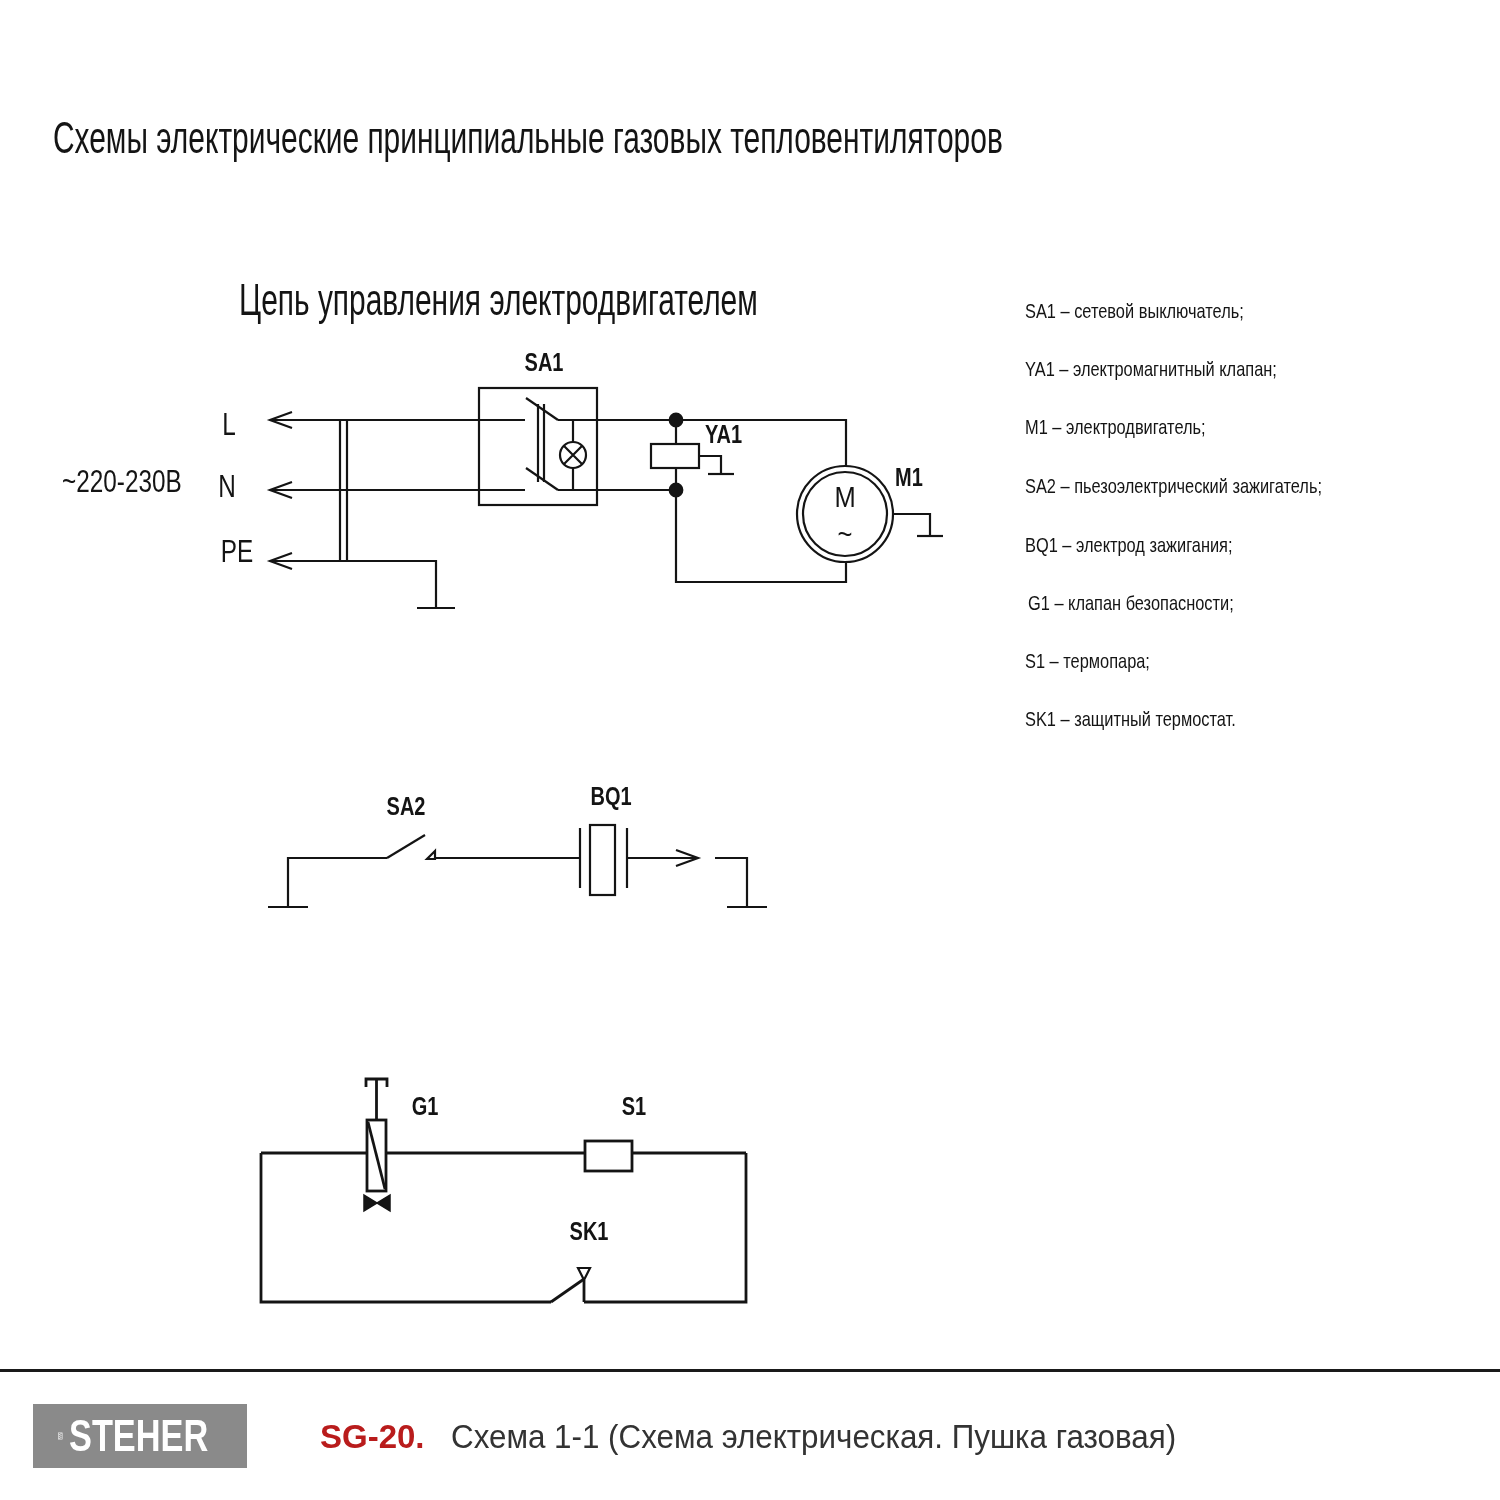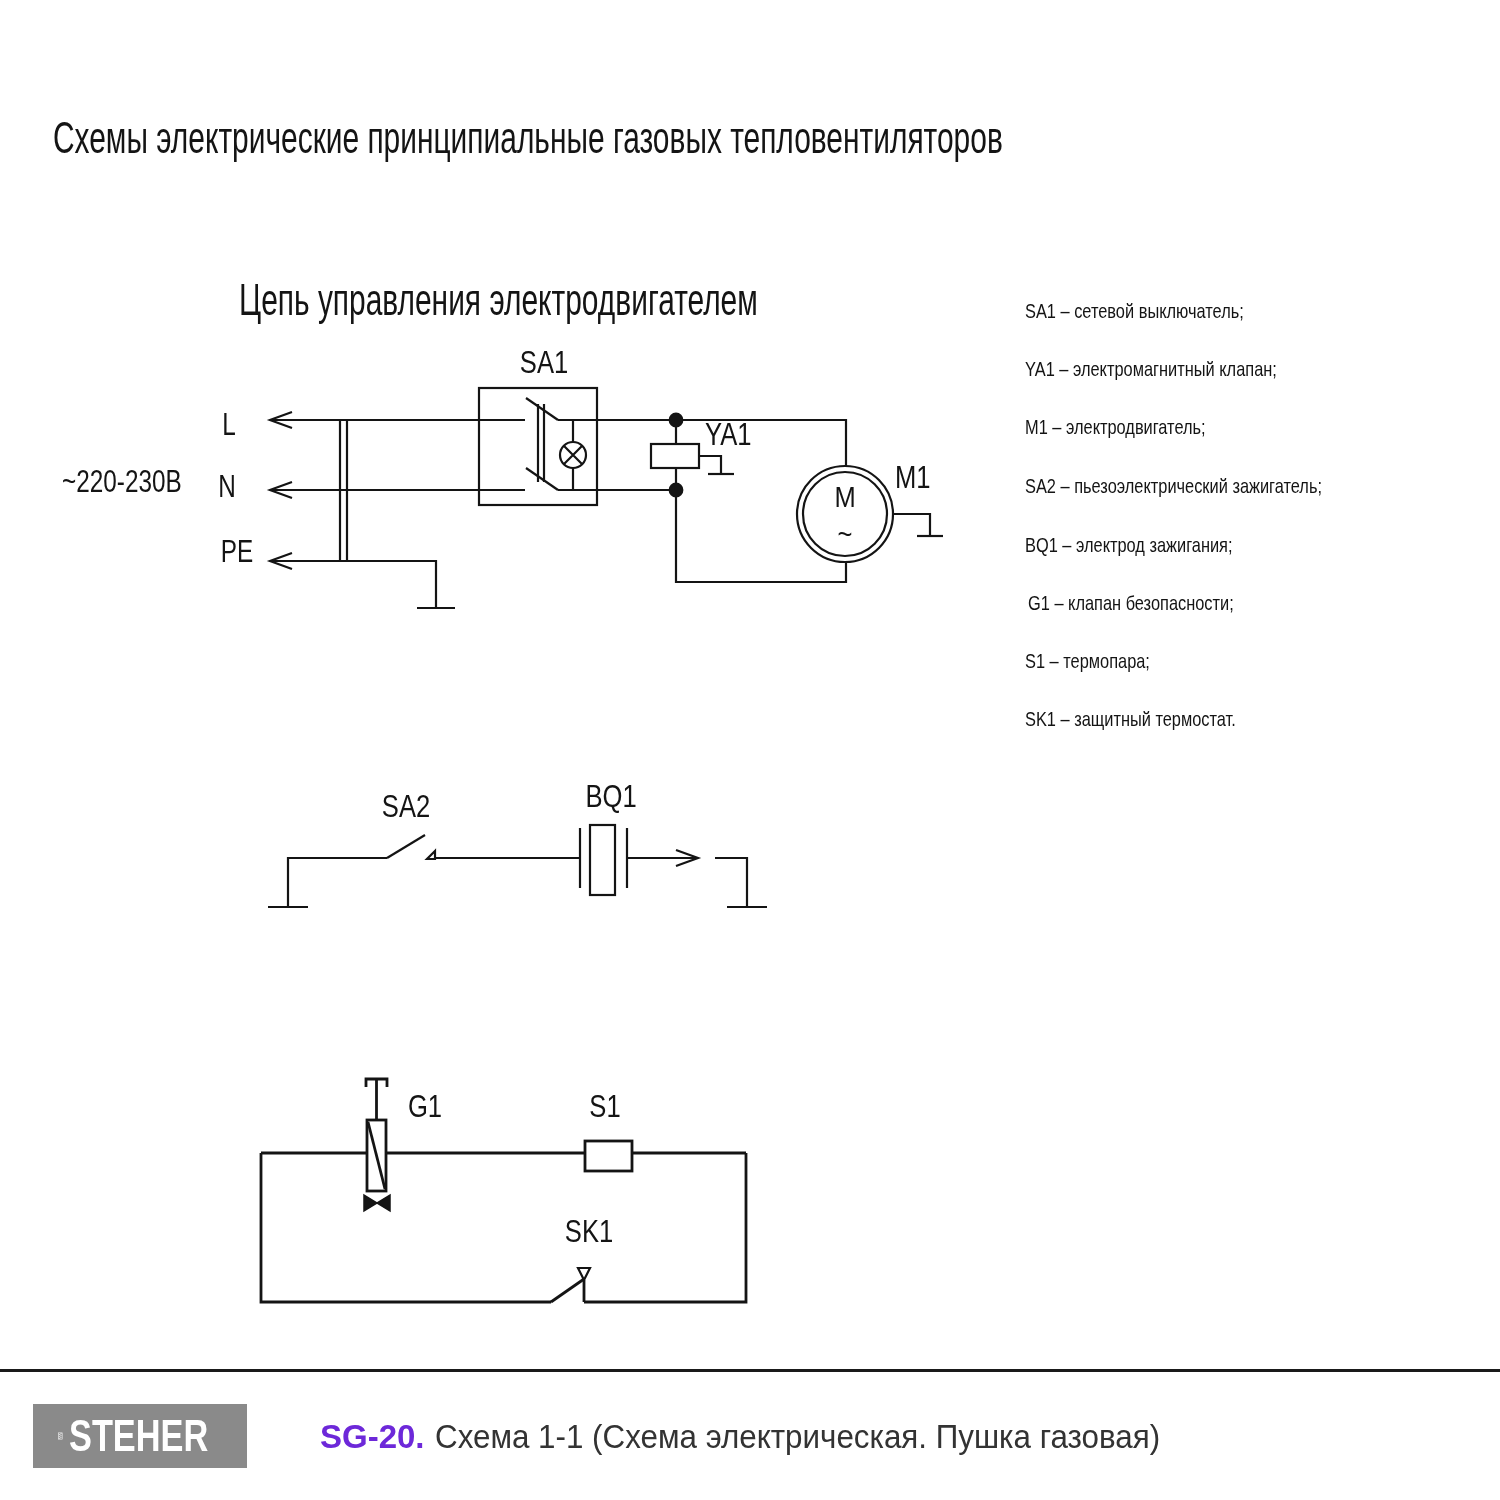--- a/index.html
+++ b/index.html
@@ -9,32 +9,32 @@
 
   
   .lbl{position:absolute;color:#141414;white-space:nowrap;transform:translateY(-50%);line-height:1;}
   .lbl>span{display:inline-block;}
   .c{transform:translate(-50%,-50%);}
   .c>span{transform-origin:50% 50%;}
   .l>span{transform-origin:0 50%;}
   .f44{font-size:44px;} .f44>span{transform:scaleX(0.68);}
   .f32{font-size:32px;} .f32>span{transform:scaleX(0.76);}
   .f30{font-size:30px;} .f30>span{transform:scaleX(0.85);}
-  .f28{font-size:32px;} .f28>span{transform:scaleX(0.80);}
+  .f28{font-size:25px;font-weight:bold;} .f28>span{transform:scaleX(0.80);}
   .f27{font-size:21px;} .f27>span{transform:scaleX(0.78);}
 
   
   .divider{position:absolute;left:0;top:1369px;width:1500px;height:3px;background:#1a1a1a;}
   .logo{position:absolute;left:33px;top:1404px;width:214px;height:64px;background:#8a8a8a;
         display:flex;align-items:center;padding-left:25px;box-sizing:border-box;}
   .logo-text{color:#ffffff;font-weight:bold;font-size:44px;letter-spacing:0px;
              display:inline-block;transform:scaleX(0.78);transform-origin:0 50%;margin-left:6px;}
   .footer-line{position:absolute;left:320px;top:1437px;transform:translateY(-50%);
                white-space:nowrap;font-size:33px;}
-  .footer-model{font-weight:bold;color:#6d28d9;margin-right:10px;}
+  .footer-model{font-weight:bold;color:#b91c1c;margin-right:26px;}
   .footer-caption{font-weight:400;color:#333333;display:inline-block;
                   transform:scaleX(0.95);transform-origin:0 50%;}
 </style>
 </head>
 <body>
 
 <div id="page">
 
   <svg class="canvas" viewBox="0 0 1500 1500" xmlns="http://www.w3.org/2000/svg">
     <g stroke="#141414" fill="none" stroke-width="2.2" stroke-linecap="butt">
@@ -122,21 +122,21 @@
   <div class="lbl c f28" style="left:544px;top:362px"><span>SA1</span></div>
   <div class="lbl l f28" style="left:705px;top:434px"><span>YA1</span></div>
   <div class="lbl l f28" style="left:895px;top:477px"><span>M1</span></div>
   <div class="lbl c f30" style="left:845px;top:497px"><span>M</span></div>
   <div class="lbl c f30" style="left:845px;top:534px"><span>~</span></div>
 
   <div class="lbl c f28" style="left:406px;top:806px"><span>SA2</span></div>
   <div class="lbl c f28" style="left:611px;top:796px"><span>BQ1</span></div>
 
   <div class="lbl c f28" style="left:425px;top:1106px"><span>G1</span></div>
-  <div class="lbl c f28" style="left:605px;top:1106px"><span>S1</span></div>
+  <div class="lbl c f28" style="left:634px;top:1106px"><span>S1</span></div>
   <div class="lbl c f28" style="left:589px;top:1231px"><span>SK1</span></div>
 
   <div>
     <div class="lbl l f27" style="left:1025px;top:310px"><span>SA1 – сетевой выключатель;</span></div>
     <div class="lbl l f27" style="left:1025px;top:368px"><span>YA1 – электромагнитный клапан;</span></div>
     <div class="lbl l f27" style="left:1025px;top:426px"><span>M1 – электродвигатель;</span></div>
     <div class="lbl l f27" style="left:1025px;top:485px"><span>SA2 – пьезоэлектрический зажигатель;</span></div>
     <div class="lbl l f27" style="left:1025px;top:544px"><span>BQ1 – электрод зажигания;</span></div>
     <div class="lbl l f27" style="left:1028px;top:602px"><span>G1 – клапан безопасности;</span></div>
     <div class="lbl l f27" style="left:1025px;top:660px"><span>S1 – термопара;</span></div>

